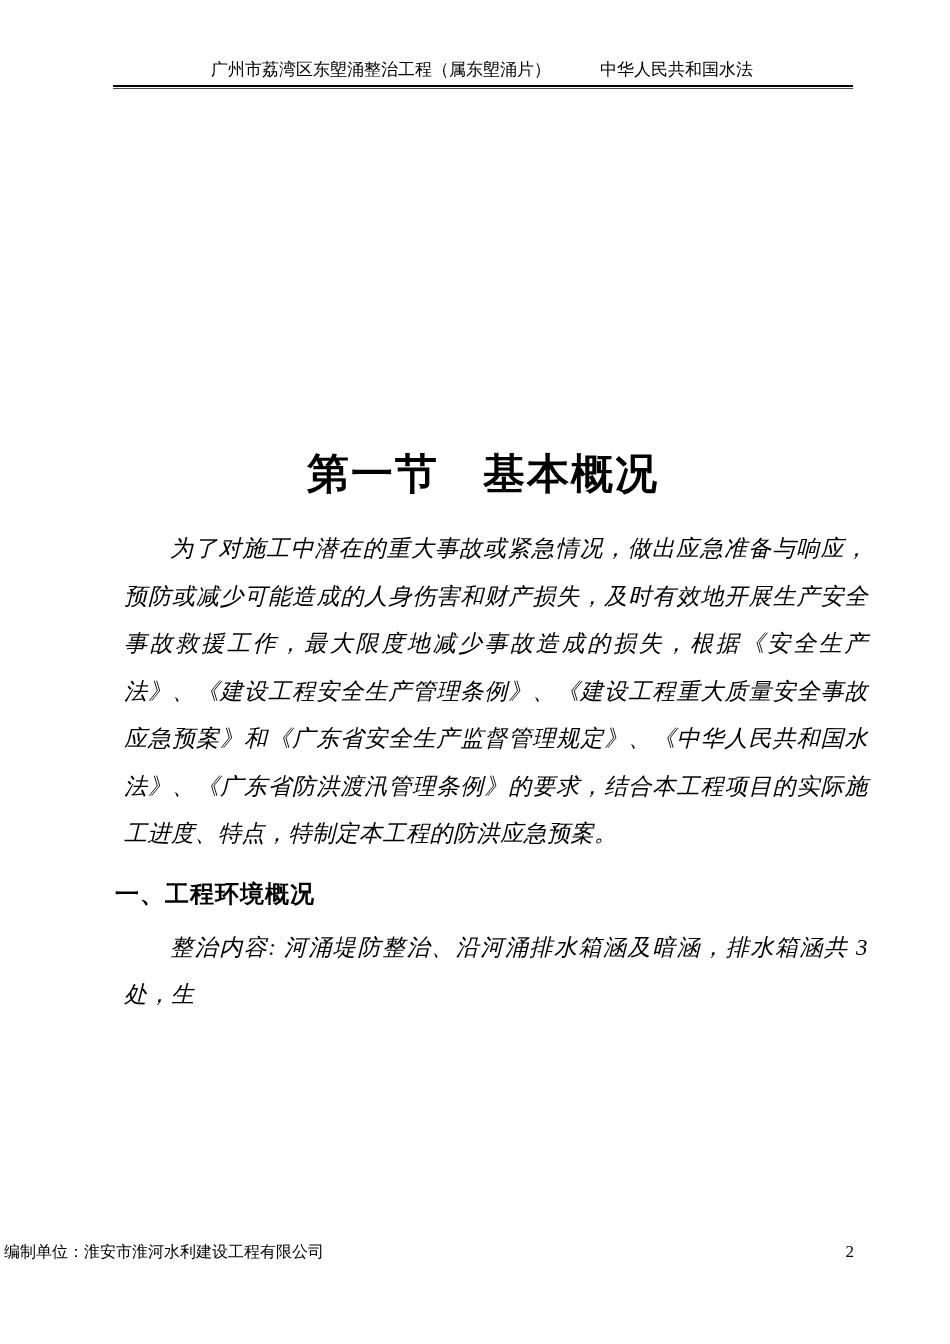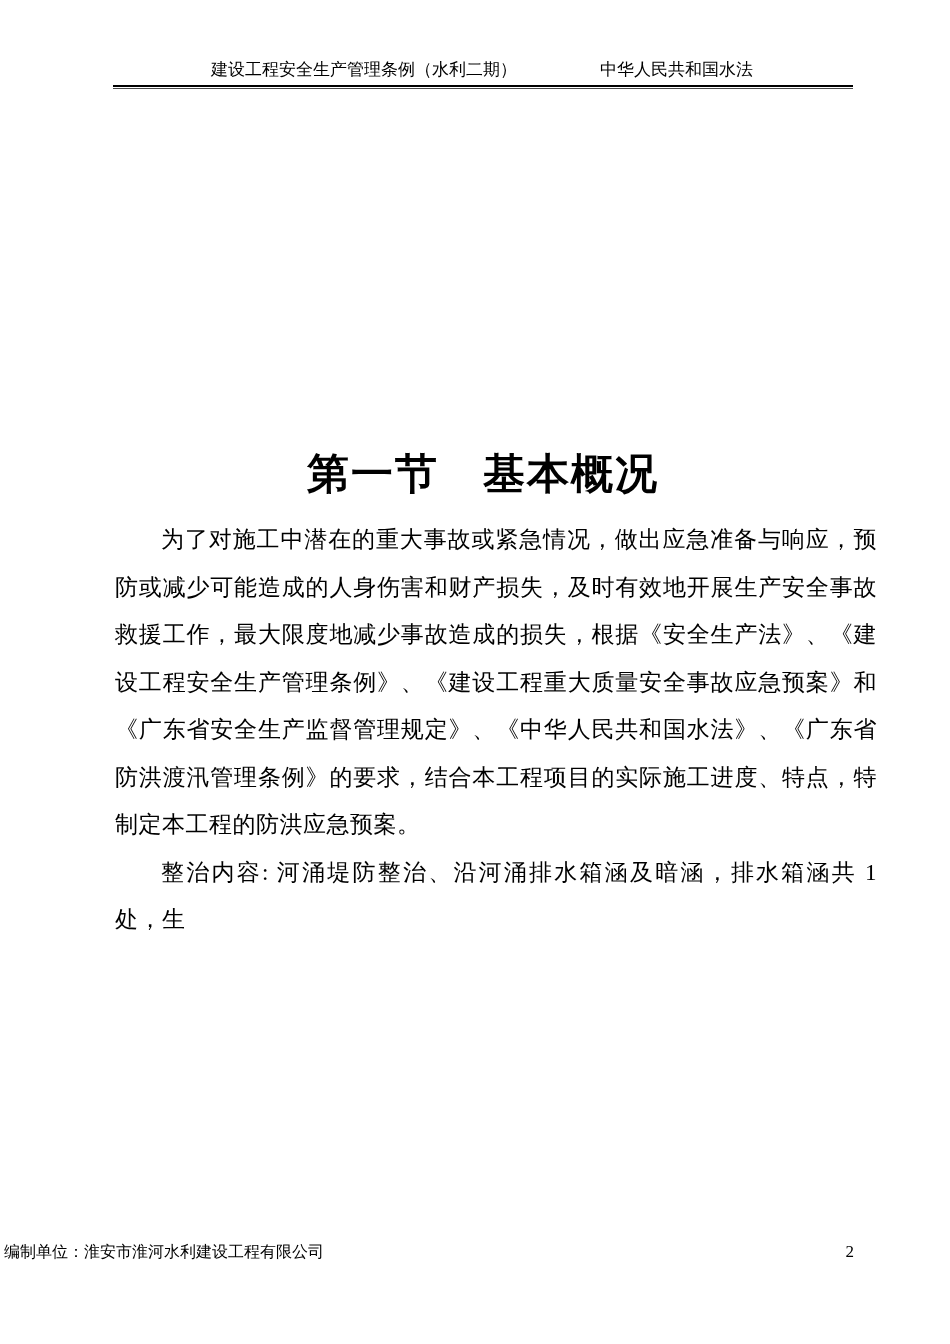--- a/index.html
+++ b/index.html
@@ -55,23 +55,24 @@
   .body-block {
     position: absolute;
     top: 516px;
     left: 115px;
     width: 762px;
     font-size: 23px;
     line-height: 47.5px;
     text-align: justify;
   }
   .para {
-    margin: 0;
+    margin: 9px;
     text-indent: 2em;
     letter-spacing: 0.5px;
+    font-style: italic;
   }
   .heading {
     margin: 15px 0 8px 0;
     font-size: 24px;
     font-weight: bold;
     line-height: 42px;
     letter-spacing: 1px;
   }
   
   .footer {
@@ -89,35 +90,36 @@
     top: 0;
     font-size: 17px;
   }
 </style>
 </head>
 <body>
 
 <div class="page">
 
   <div class="header">
-    <span>建设工程安全生产管理条例（水利二期）</span>
+    <span>广州市荔湾区东塱涌整治工程（属东塱涌片）</span>
     <span>中华人民共和国水法</span>
   </div>
 
   <div class="header-rule">
     <div class="rule-thick"></div>
     <div class="rule-gap"></div>
     <div class="rule-thin"></div>
   </div>
 
   <h1 class="doc-title">第一节　基本概况</h1>
 
   <div class="body-block">
     <p class="para">为了对施工中潜在的重大事故或紧急情况，做出应急准备与响应，预防或减少可能造成的人身伤害和财产损失，及时有效地开展生产安全事故救援工作，最大限度地减少事故造成的损失，根据《安全生产法》、《建设工程安全生产管理条例》、《建设工程重大质量安全事故应急预案》和《广东省安全生产监督管理规定》、《中华人民共和国水法》、《广东省防洪渡汛管理条例》的要求，结合本工程项目的实际施工进度、特点，特制定本工程的防洪应急预案。</p>
-    <p class="para">整治内容: 河涌堤防整治、沿河涌排水箱涵及暗涵，排水箱涵共 1 处，生</p>
+    <h2 class="heading">一、工程环境概况</h2>
+    <p class="para">整治内容: 河涌堤防整治、沿河涌排水箱涵及暗涵，排水箱涵共 3 处，生</p>
   </div>
 
   <div class="footer">
     <span class="footer-company">编制单位：淮安市淮河水利建设工程有限公司</span>
     <span class="footer-page">2</span>
   </div>
 
 </div>
 
 </body></html>

